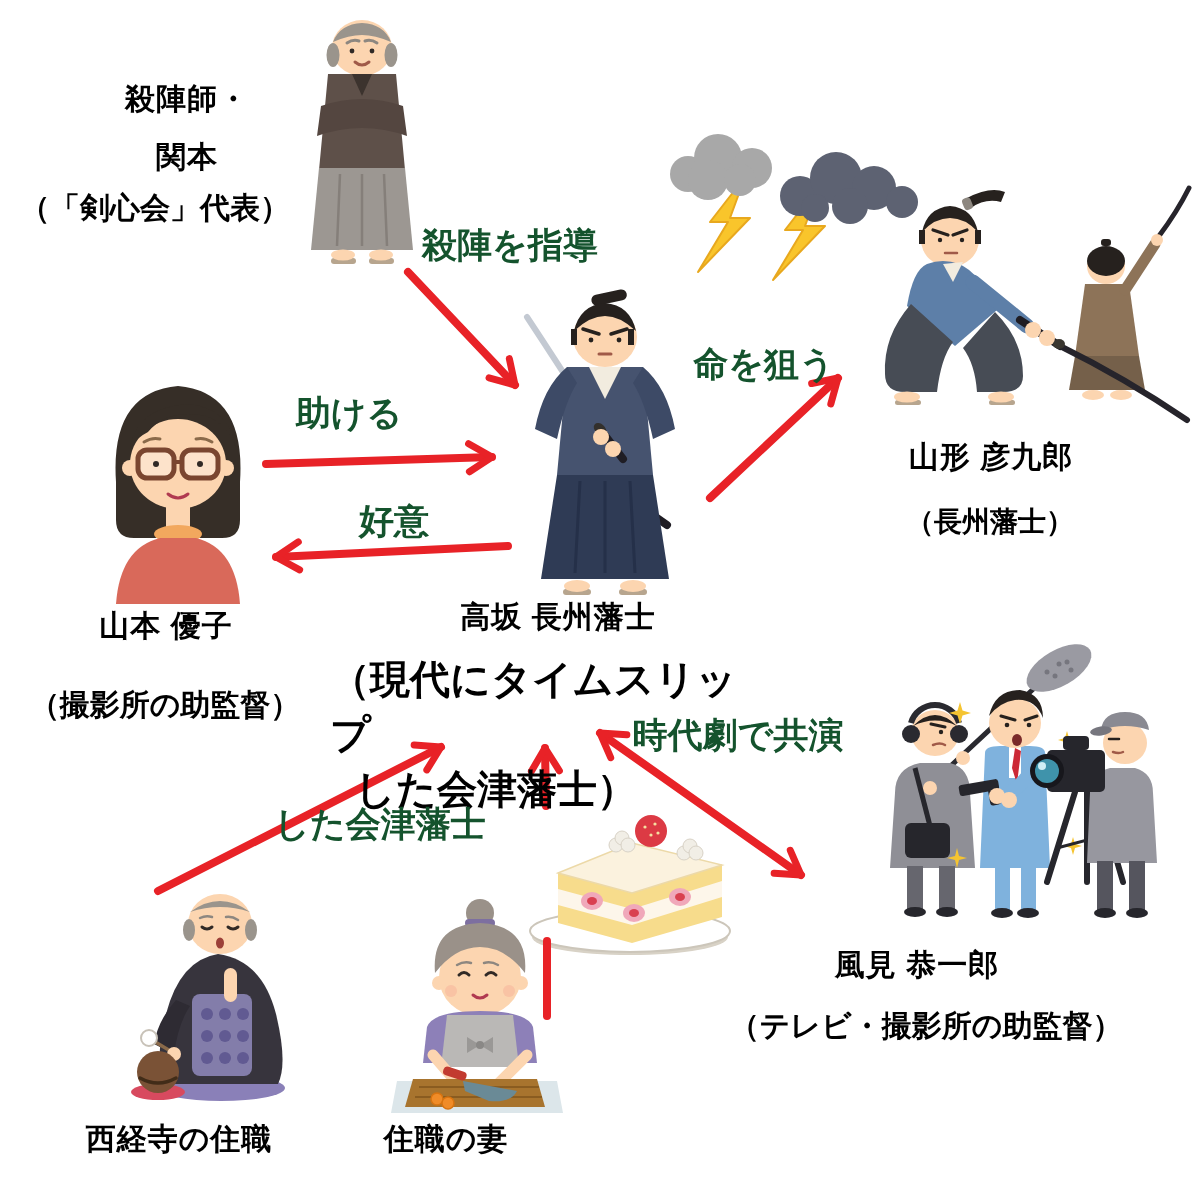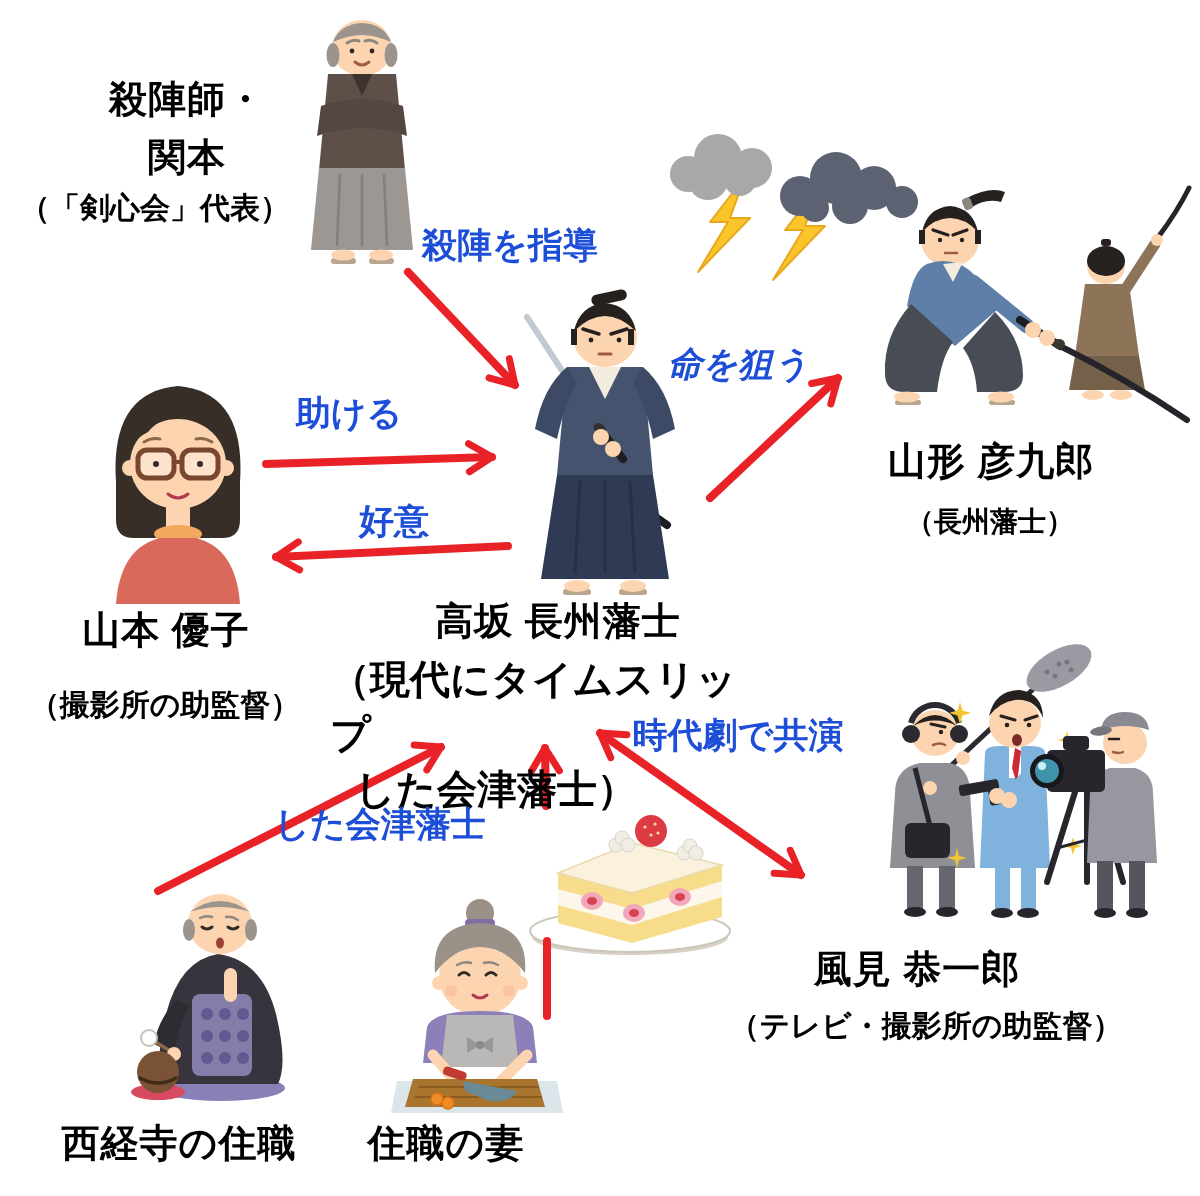--- a/index.html
+++ b/index.html
@@ -1,21 +1,21 @@
 <!DOCTYPE html>
 <html><head>
 <meta charset="utf-8">
 <style>
   html,body{margin:0;padding:0;background:#ffffff;}
   #stage{position:relative;width:1200px;height:1196px;background:#ffffff;overflow:hidden;
          font-family:"Liberation Sans","DejaVu Sans",sans-serif;}
   .abs{position:absolute;}
-  .name{font-size:38px;font-weight:800;color:#000;text-align:center;letter-spacing:1px;line-height:1.25;}
+  .name{font-size:30px;font-weight:800;color:#000;text-align:center;letter-spacing:1px;line-height:1.25;}
   .desc{font-size:30px;font-weight:700;color:#000;text-align:center;letter-spacing:0px;line-height:1.2;}
-  .rel{font-size:35px;font-weight:800;color:#1d4ed8;text-align:center;white-space:nowrap;}
+  .rel{font-size:35px;font-weight:800;color:#14532d;text-align:center;white-space:nowrap;}
   svg{display:block;}
   .illus{pointer-events:none;}
 </style>
 </head>
 <body>
 
 <div id="stage">
 
   <svg class="abs illus" style="left:295px;top:8px;" width="135" height="265" viewBox="0 0 135 265">
     <ellipse cx="67" cy="40" rx="30" ry="28" fill="#fcd5b0"></ellipse>
@@ -338,19 +338,19 @@
   <div class="abs name" style="left:16px;top:607px;width:300px;">山本 優子</div>
   <div class="abs desc" style="left:10px;top:671px;width:310px;margin-top:16px;">（撮影所の助監督）</div>
 
   <div class="abs name" style="left:767px;top:946px;width:300px;">風見 恭一郎</div>
   <div class="abs desc" style="left:726px;top:1008px;width:400px;">（テレビ・撮影所の助監督）</div>
 
   <div class="abs name" style="left:29px;top:1120px;width:300px;">西経寺の住職</div>
   <div class="abs name" style="left:296px;top:1120px;width:300px;">住職の妻</div>
 
   <div class="abs rel" style="left:360px;top:222px;width:300px;">殺陣を指導</div>
-  <div class="abs rel" style="left:588px;top:341px;width:300px;font-style:italic;">命を狙う</div>
+  <div class="abs rel" style="left:614px;top:341px;width:300px;">命を狙う</div>
   <div class="abs rel" style="left:199px;top:390px;width:300px;">助ける</div>
   <div class="abs rel" style="left:244px;top:498px;width:300px;">好意</div>
   <div class="abs rel" style="left:588px;top:712px;width:300px;">時代劇で共演</div>
   <div class="abs rel" style="left:230px;top:801px;width:300px;">した会津藩士</div>
 
 </div>
 
 </body></html>

